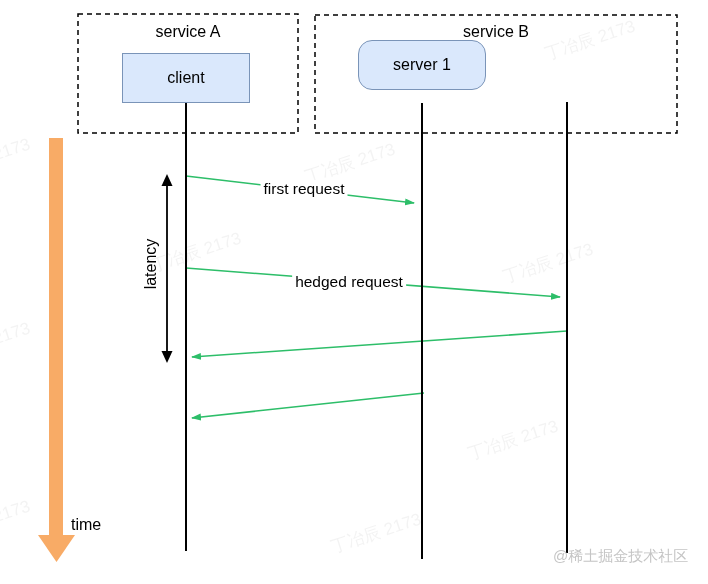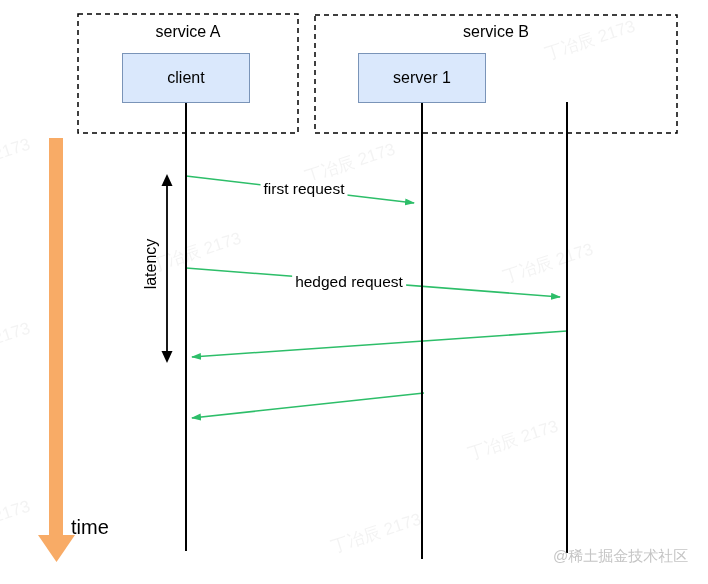--- a/index.html
+++ b/index.html
@@ -24,21 +24,21 @@
   }
   .node {
     position:absolute; background:#dae8fc; border:1.5px solid #7a94b8;
     display:flex; align-items:center; justify-content:center;
     font-size:16px; box-sizing:border-box;
   }
   .latency-label {
     position:absolute; transform:translate(-50%,-50%) rotate(-90deg);
     font-size:16px; white-space:nowrap;
   }
-  .time-label { position:absolute; font-size:20px; }
+  .time-label { position:absolute; font-size:16px; }
   .watermark {
     position:absolute; transform:translate(-50%,-50%) rotate(-18deg);
     font-size:17px; color:rgba(80,80,80,0.07); white-space:nowrap;
     pointer-events:none;
   }
   .credit {
     position:absolute; font-size:15px; color:#c5c5c5; white-space:nowrap;
   }
 </style>
 </head>
@@ -82,21 +82,21 @@
     <rect x="49" y="138" width="14" height="399" fill="#f8ab66"></rect>
     <polygon points="38,535 75,535 56.5,562" fill="#f8ab66"></polygon>
   </svg>
 
   <div class="label" style="left:188px; top:32px;">service A</div>
   <div class="label" style="left:496px; top:32px;">service B</div>
 
   <div class="node" style="left:122px; top:53px; width:128px; height:50px;">
     <span>client</span>
   </div>
-  <div class="node" style="left:358px; top:53px; width:128px; height:50px;">
+  <div class="node" style="left:358px; top:40px; width:128px; height:50px;border-radius:14px;">
     <span>server 1</span>
   </div>
 
   <div class="msg-label" style="left:304px; top:189px;text-align:right;">first request</div>
   <div class="msg-label" style="left:349px; top:282px;">hedged request</div>
 
   <div class="latency-label" style="left:151px; top:264px;">latency</div>
   <div class="time-label" style="left:71px; top:516px;">time</div>
 
   <div class="credit" style="left:553px; top:547px;">@稀土掘金技术社区</div>

